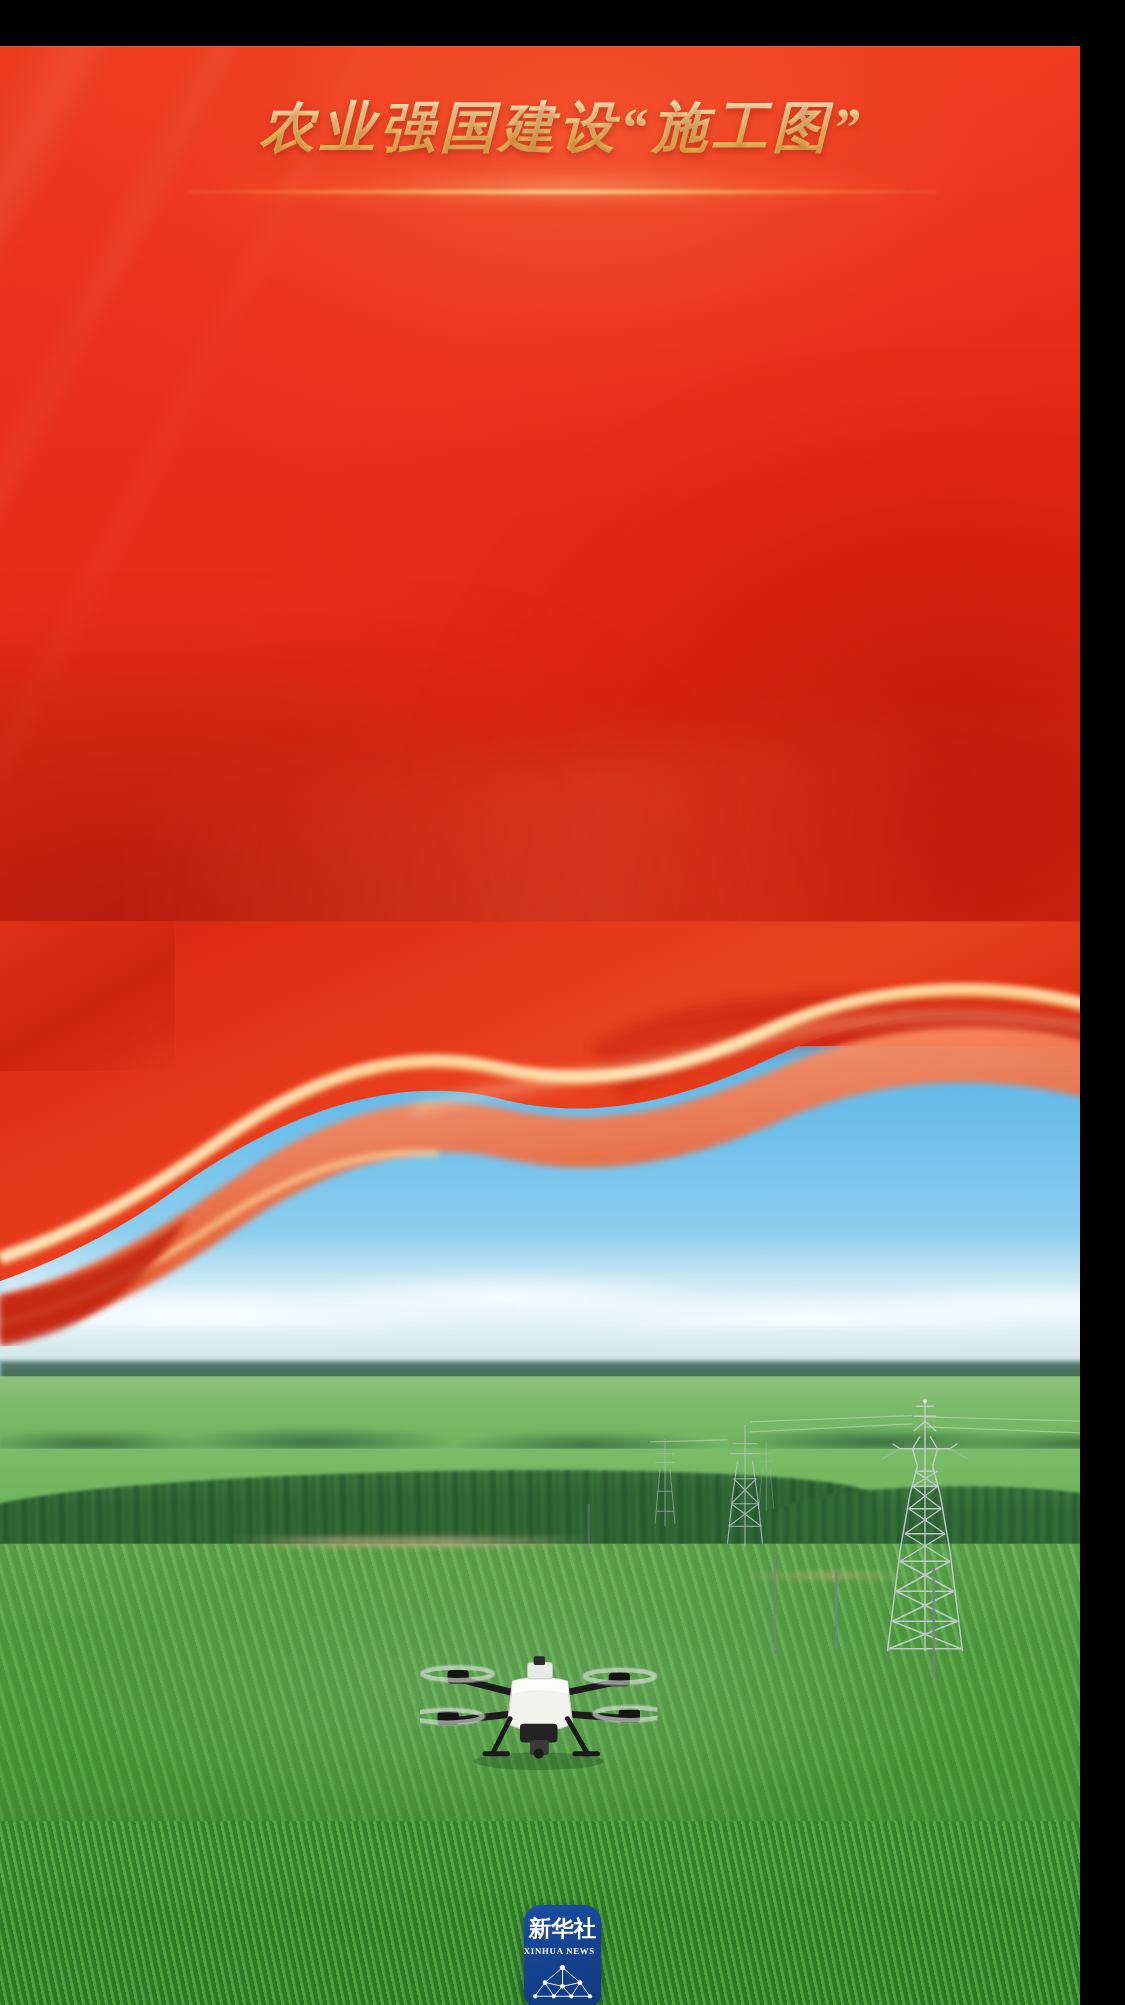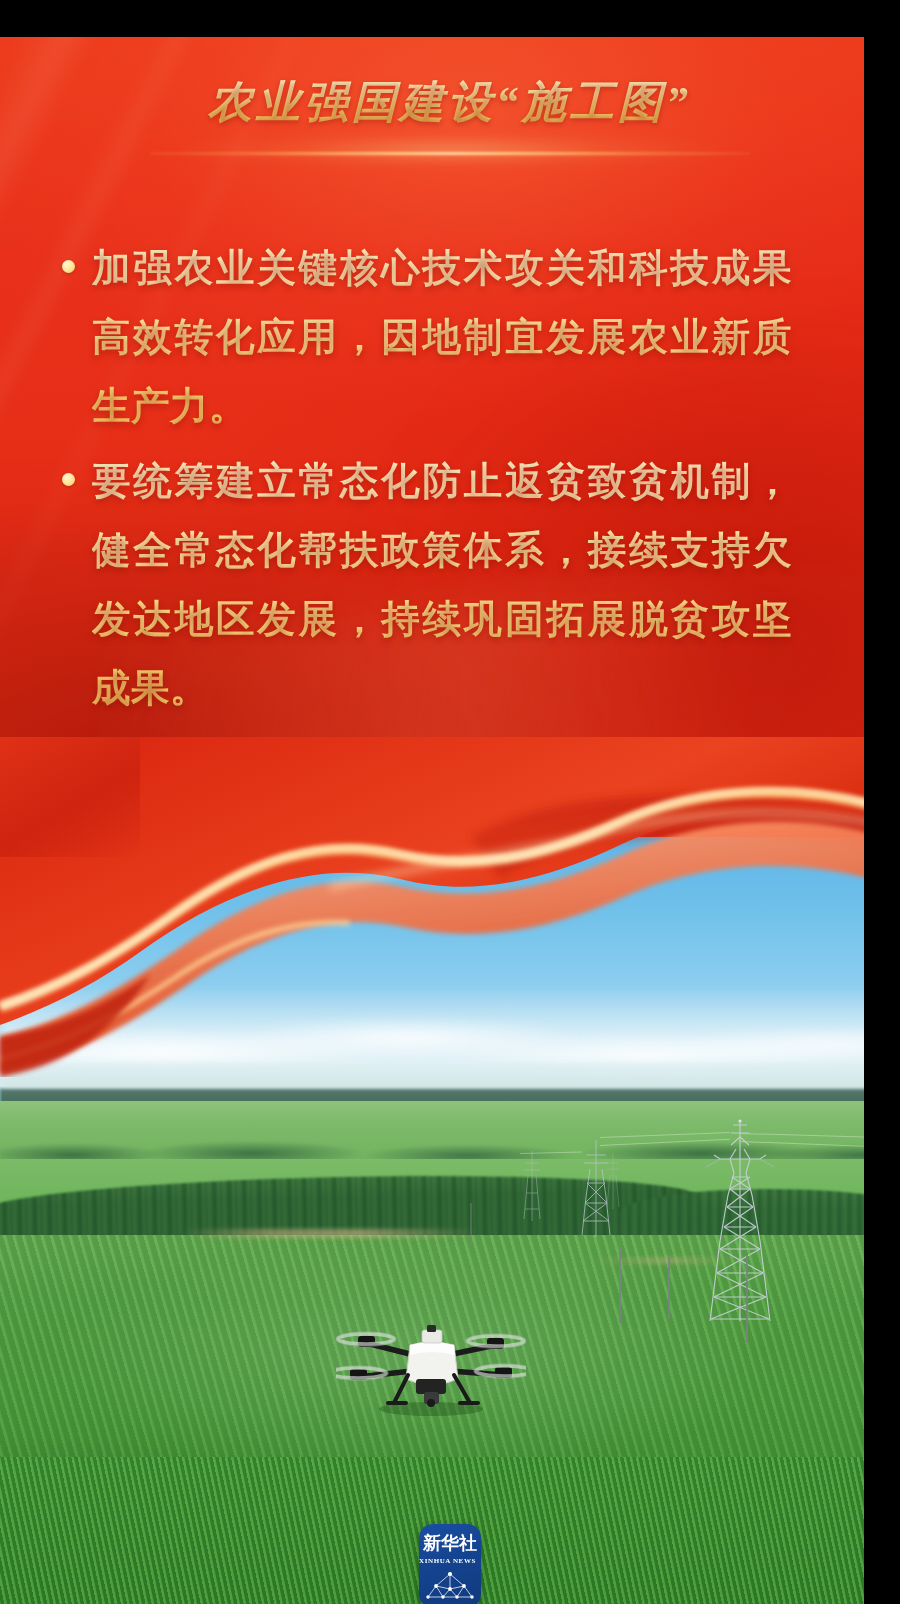--- a/index.html
+++ b/index.html
@@ -313,30 +313,20 @@
     <div class="sheen-b"></div>
     <div class="sheen-c"></div>
   </div>
 
   <div class="title-wrap">
     <div class="poster-title">农业强国建设“施工图”</div>
   </div>
   <div class="title-divider-glow"></div>
   <div class="title-divider"></div>
 
-  <div class="bullets">
-    <div class="bullet-row">
-      <div class="bullet-dot"></div>
-      <div class="bullet-text">加强农业关键核心技术攻关和科技成果高效转化应用，因地制宜发展农业新质生产力。</div>
-    </div>
-    <div class="bullet-row">
-      <div class="bullet-dot"></div>
-      <div class="bullet-text">要统筹建立常态化防止返贫致贫机制，健全常态化帮扶政策体系，接续支持欠发达地区发展，持续巩固拓展脱贫攻坚成果。</div>
-    </div>
-  </div>
 
   <div class="photo">
     <div class="sky"></div>
     <div class="cloudband"></div>
     <div class="haze"></div>
     <div class="treeline-far"></div>
     <div class="field-far"></div>
     <div class="treeline-mid"></div>
     <div class="field-mid"></div>
     <div class="windbreak"></div>

